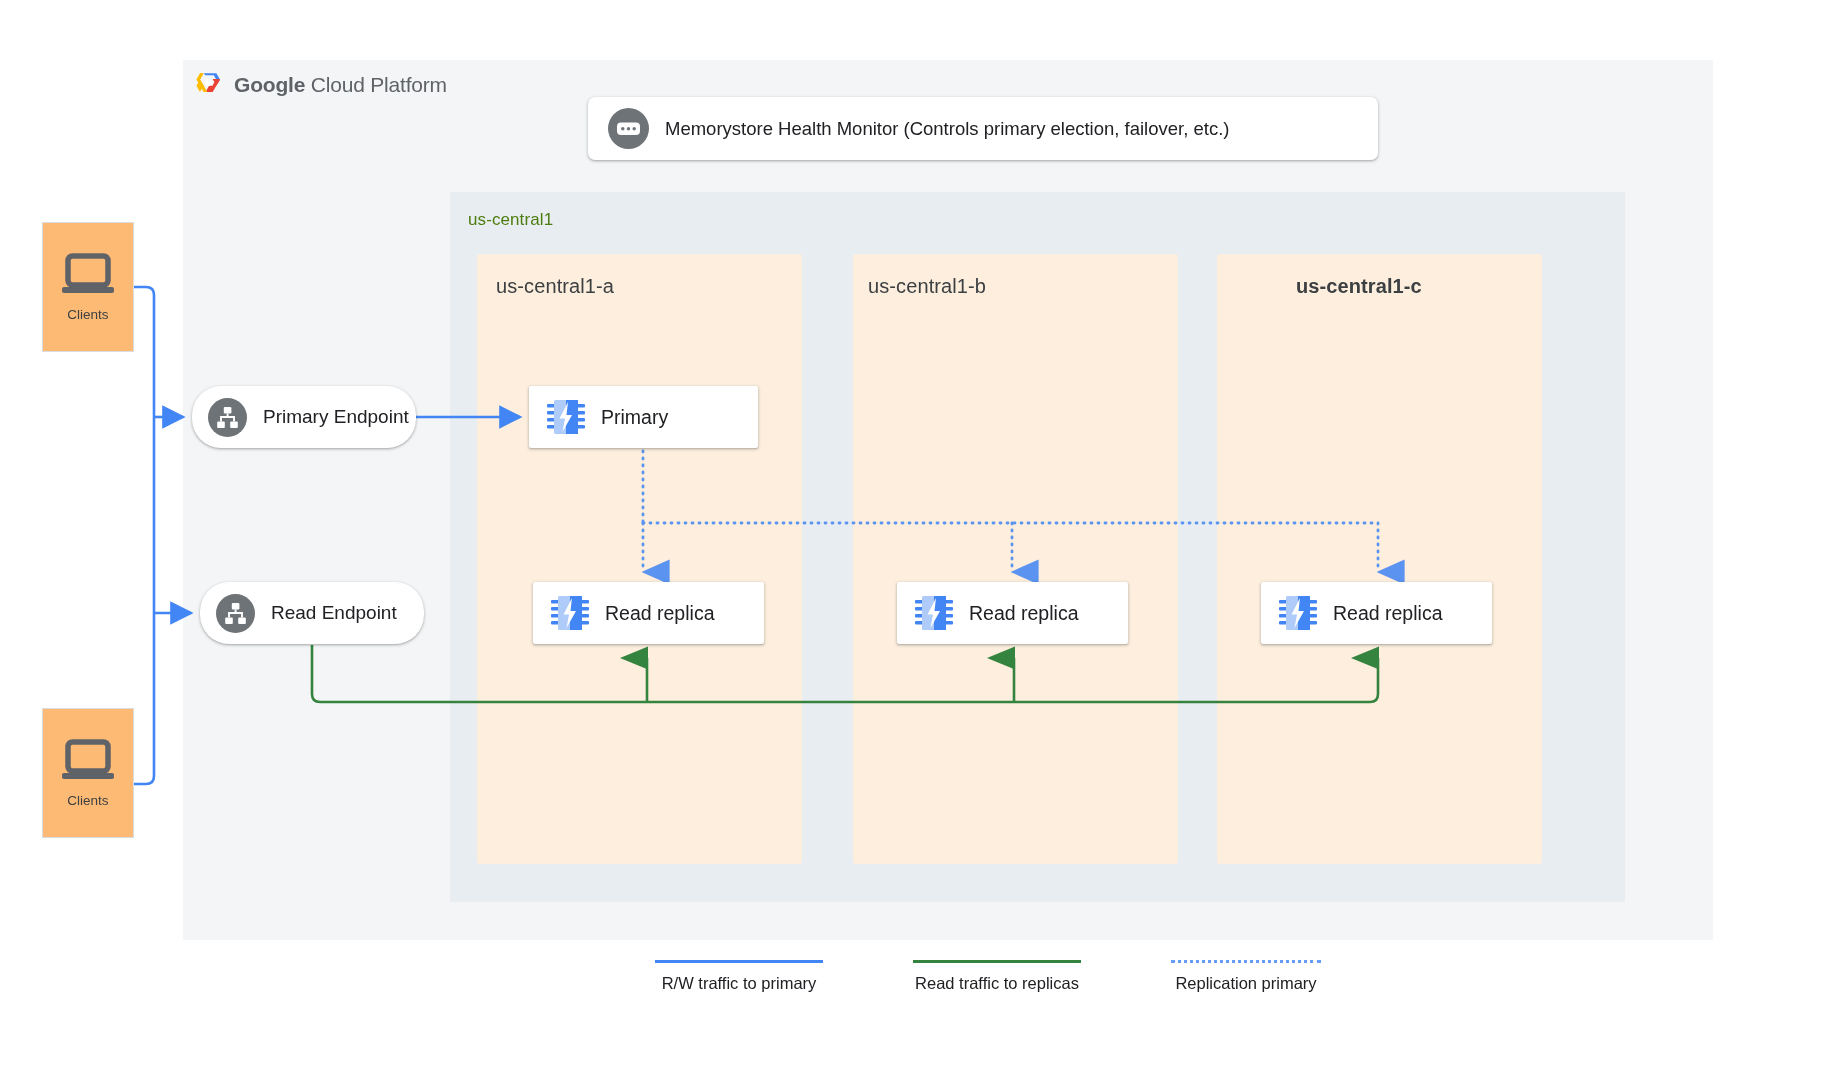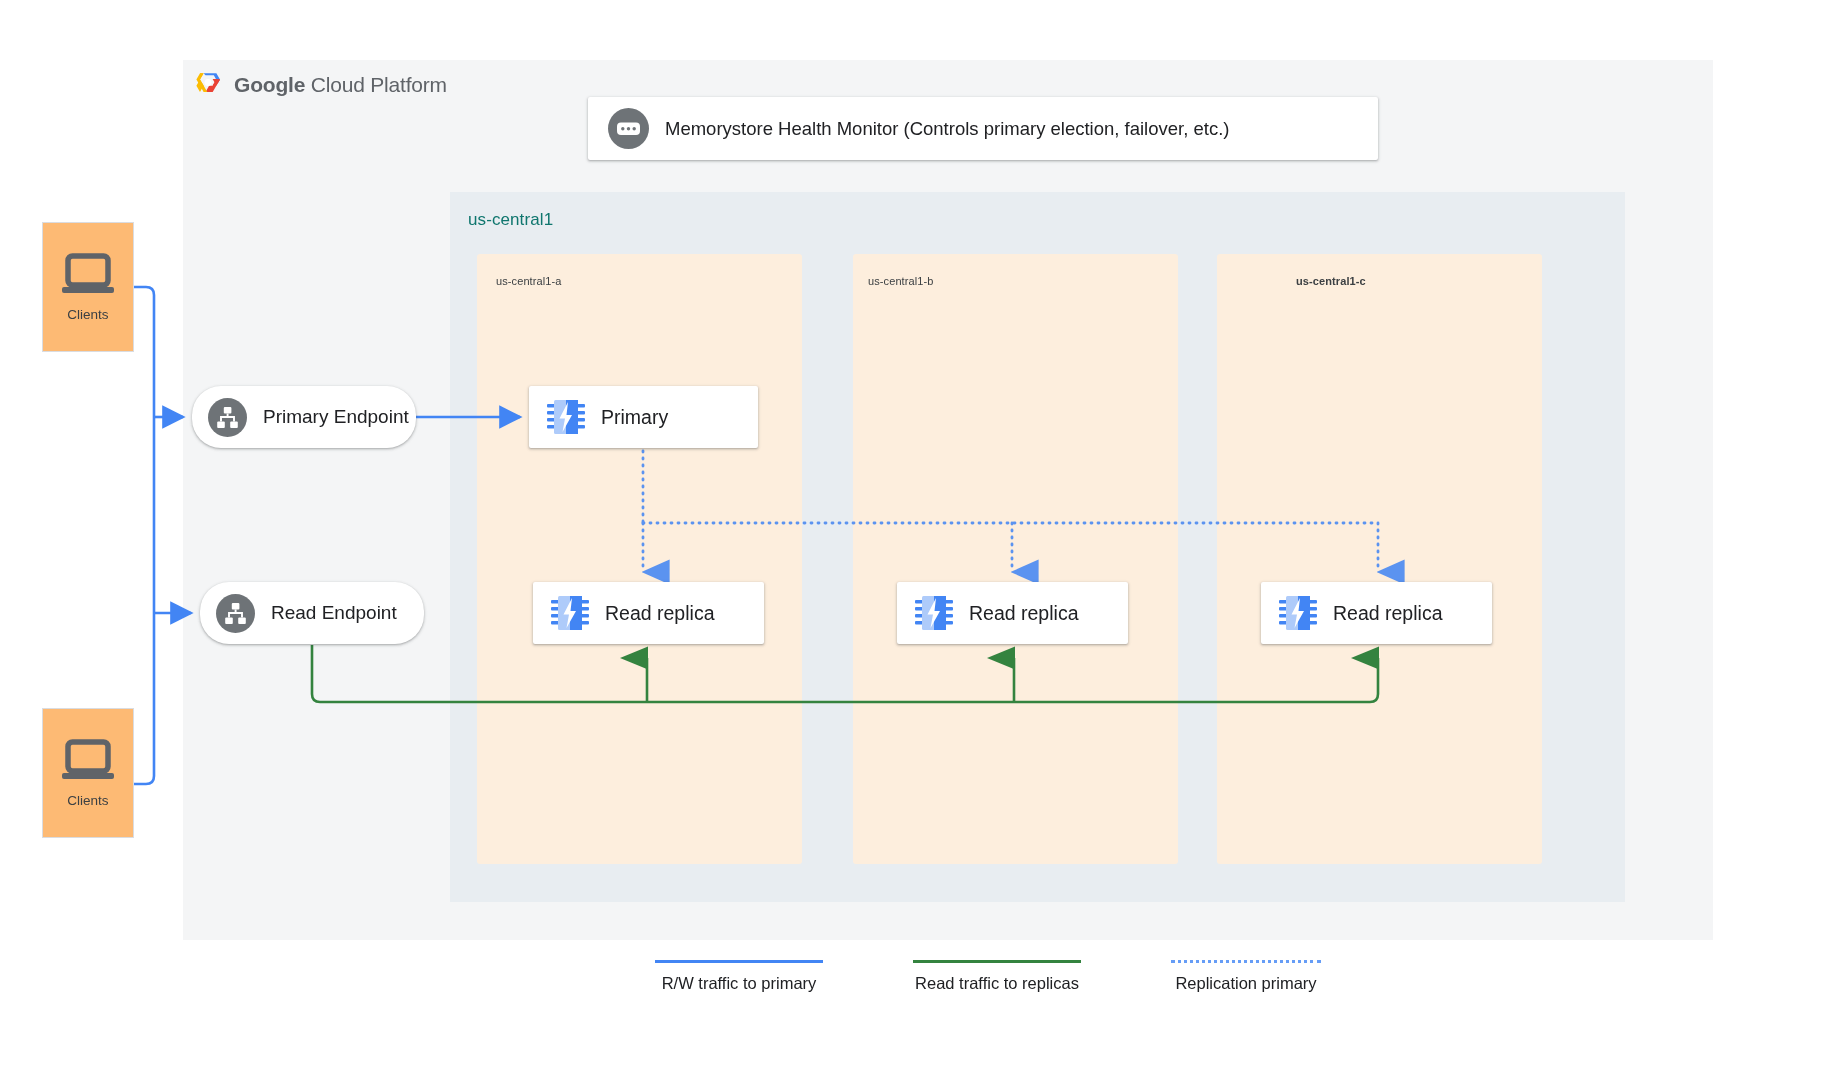--- a/index.html
+++ b/index.html
@@ -6,37 +6,37 @@
   body{width:1832px;height:1075px;position:relative;overflow:hidden;
        font-family:"Liberation Sans","DejaVu Sans",sans-serif;color:#3c4043;}
 
   #stage{position:absolute;left:0;top:0;width:1832px;height:777px;}
 
   
   .gcp-panel{position:absolute;left:183px;top:60px;width:1530px;height:880px;
              background:#f4f5f6;}
   .region-box{position:absolute;left:450px;top:192px;width:1175px;height:710px;
               background:#e8edf1;}
-  .region-label{position:absolute;left:468px;top:210px;font-size:17px;color:#0f766e;
+  .region-label{position:absolute;left:468px;top:210px;font-size:17px;color:#4d7c0f;
                 letter-spacing:.1px;}
   .zone-box{position:absolute;top:254px;width:325px;height:610px;background:#fdeedd;
             border-radius:3px;}
   .zone-a{left:477px;} .zone-b{left:853px;} .zone-c{left:1217px;}
-  .zone-label{position:absolute;font-size:11px;color:#3c4043;top:275px;
+  .zone-label{position:absolute;font-size:20px;color:#3c4043;top:275px;
               letter-spacing:.1px;}
   .zl-a{left:496px;} .zl-b{left:868px;} .zl-c{left:1296px;font-weight:bold;}
 
   
   .gcp-brand{position:absolute;left:196px;top:72px;display:flex;align-items:center;gap:10px;}
   .gcp-word{font-size:21px;color:#5f6368;letter-spacing:-.2px;white-space:nowrap;}
   .gcp-word b{font-weight:700;color:#5f6368;}
 
   
   .health-bar{position:absolute;left:588px;top:97px;width:790px;height:63px;
-              background:#ffffff;border-radius:2px;
+              background:#ffffff;border-radius:7px;
               box-shadow:0 1px 2px rgba(60,64,67,.30),0 1px 3px 1px rgba(60,64,67,.12);
               display:flex;align-items:center;padding-left:20px;box-sizing:border-box;gap:16px;}
   .health-text{font-size:18.5px;color:#202124;white-space:nowrap;}
 
   
   .card{position:absolute;background:#ffffff;border-radius:2px;display:flex;
         align-items:center;box-sizing:border-box;
         box-shadow:0 1px 2px rgba(60,64,67,.30),0 1px 3px 1px rgba(60,64,67,.12);}
   .card .lbl{white-space:nowrap;}
 

